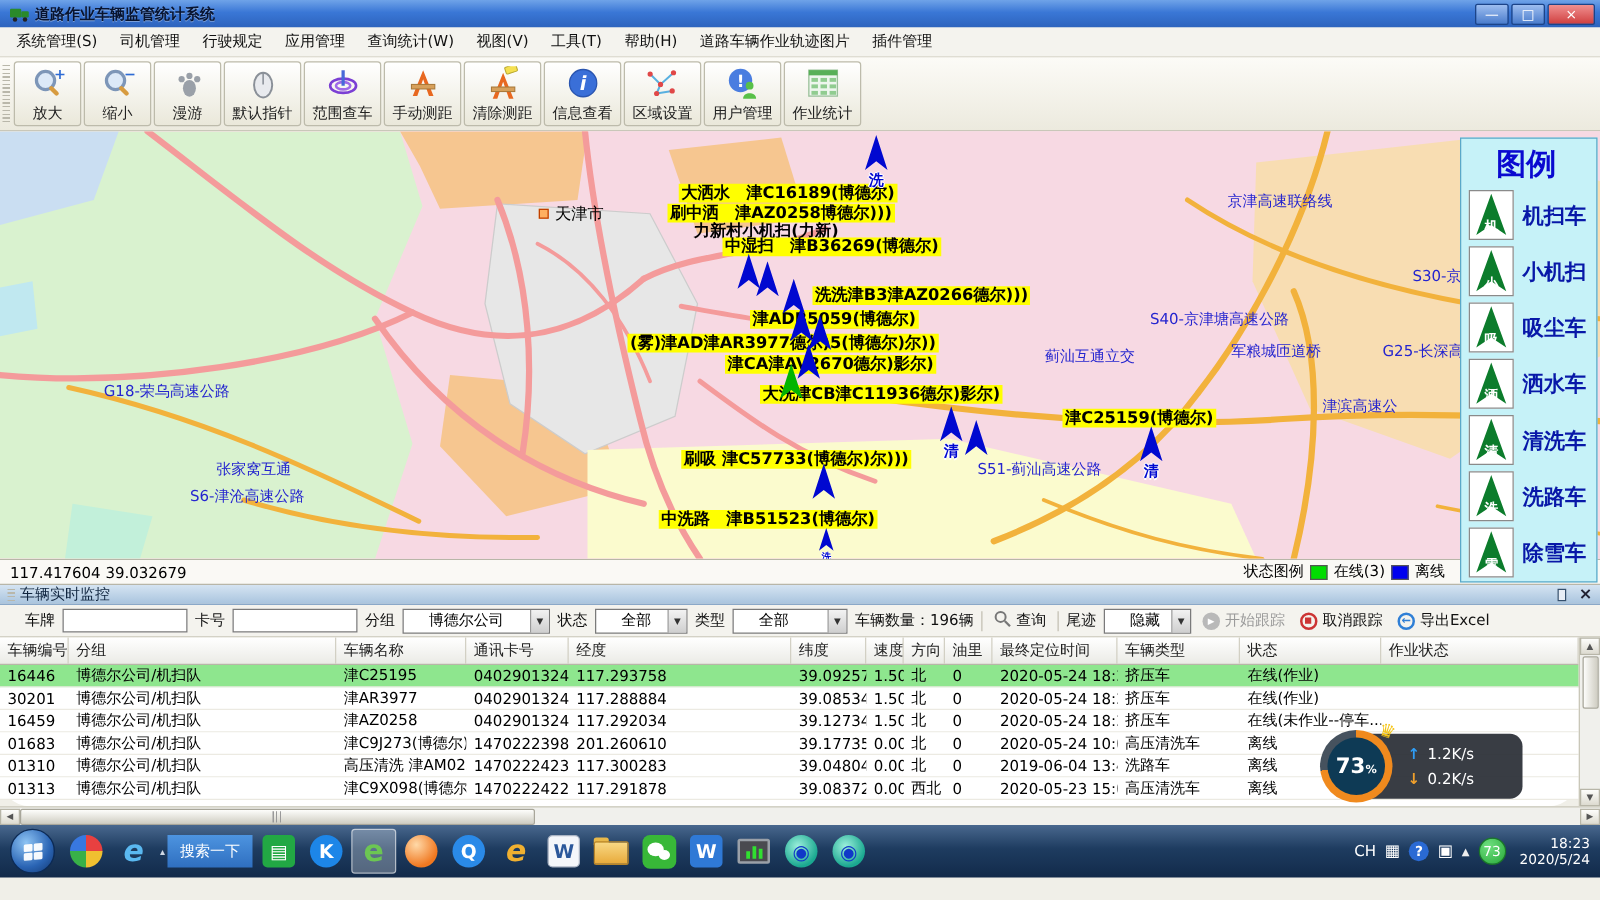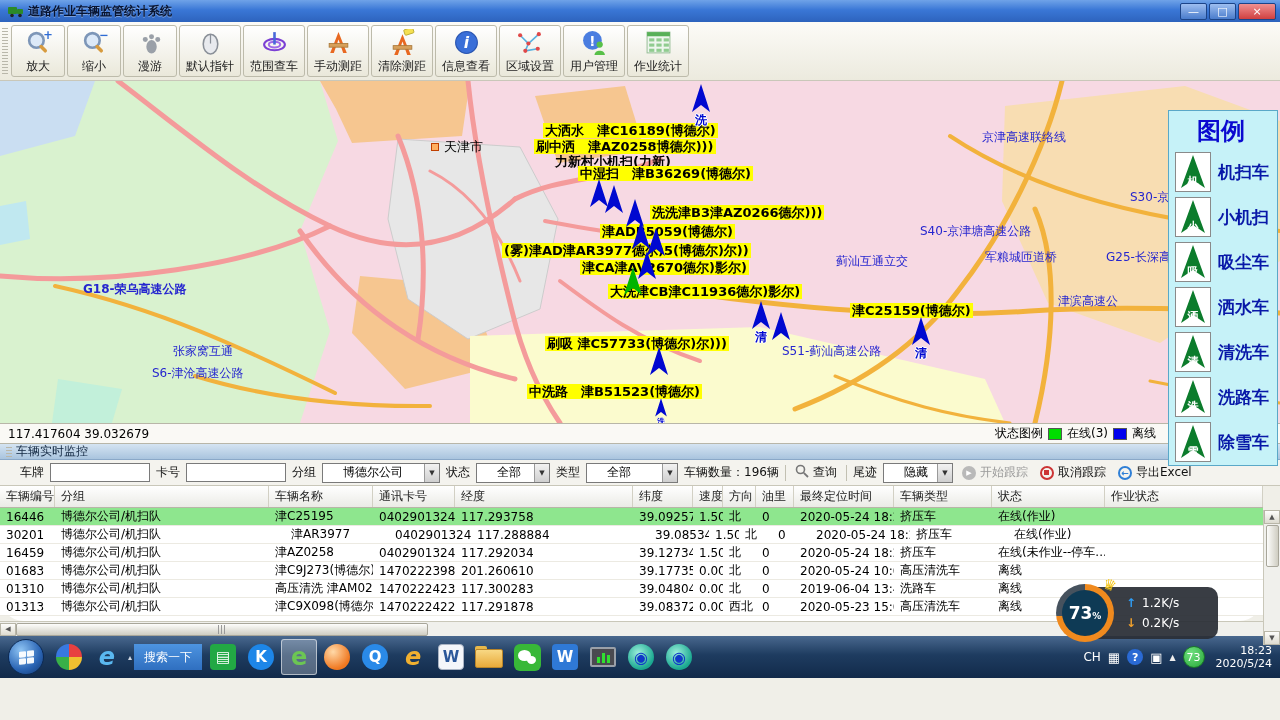--- a/index.html
+++ b/index.html
@@ -194,20 +194,32 @@
         </svg>
     </span>
     <span class="title-text">道路作业车辆监管统计系统</span>
     <span class="win-btns">
       <span class="wbtn">—</span>
       <span class="wbtn">□</span>
       <span class="wbtn close">×</span>
     </span>
   </div>
 
+  <div class="menubar" id="menubar">
+      <span class="menu-item">系统管理(S)</span>
+      <span class="menu-item">司机管理</span>
+      <span class="menu-item">行驶规定</span>
+      <span class="menu-item">应用管理</span>
+      <span class="menu-item">查询统计(W)</span>
+      <span class="menu-item">视图(V)</span>
+      <span class="menu-item">工具(T)</span>
+      <span class="menu-item">帮助(H)</span>
+      <span class="menu-item">道路车辆作业轨迹图片</span>
+      <span class="menu-item">插件管理</span>
+    </div>
 
   <div class="toolbar" id="toolbar">
       <span class="grip"></span>
       <div class="tool-btn">
         <span class="tool-ic">
           <svg viewBox="0 0 26 26">
             <circle cx="11" cy="11" r="7" fill="#dce9f8" stroke="#7d96b8" stroke-width="2.5"></circle>
             <rect x="15.5" y="14.6" width="9" height="3.4" rx="1.6" transform="rotate(45 15.5 14.6)" fill="#d79b3f"></rect>
             <text x="17.5" y="10" font-size="11" font-weight="bold" fill="#2e6bd4">+</text>
           </svg>
@@ -371,21 +383,21 @@
   <span class="road-label" style="left: 982px; top: 48px;">京津高速联络线</span>
       <span class="road-label" style="left: 1130px; top: 108px;">S30-京</span>
       <span class="road-label" style="left: 920px; top: 142px;">S40-京津塘高速公路</span>
       <span class="road-label" style="left: 985px; top: 168px;">军粮城匝道桥</span>
       <span class="road-label" style="left: 1106px; top: 168px;">G25-长深高</span>
       <span class="road-label" style="left: 1234px; top: 204px;">京津塘</span>
       <span class="road-label" style="left: 836px; top: 172px;">蓟汕互通立交</span>
       <span class="road-label" style="left: 1058px; top: 212px;">津滨高速公</span>
       <span class="road-label" style="left: 782px; top: 262px;">S51-蓟汕高速公路</span>
       <span class="road-label" style="left: 1208px; top: 316px;">津塘公路立</span>
-      <span class="road-label" style="left: 83px; top: 200px; font-weight: bold;">G18-荣乌高速公路</span>
+      <span class="road-label" style="left: 83px; top: 200px;">G18-荣乌高速公路</span>
       <span class="road-label" style="left: 173px; top: 262px;">张家窝互通</span>
       <span class="road-label" style="left: 152px; top: 284px;">S6-津沧高速公路</span>
       <span class="veh-label" style="left: 543px; top: 42px;">大洒水　津C16189(博德尔)</span>
       <span class="veh-label" style="left: 534px; top: 58px;">刷中洒　津AZ0258博德尔)))</span>
       <span class="veh-label plain" style="left: 553px; top: 73px;">力新村小机扫(力新)</span>
       <span class="veh-label" style="left: 578px; top: 85px;">中湿扫　津B36269(博德尔)</span>
       <span class="veh-label" style="left: 650px; top: 124px;">洗洗津B3津AZ0266德尔)))</span>
       <span class="veh-label" style="left: 600px; top: 143px;">津ADB5059(博德尔)</span>
       <span class="veh-label" style="left: 502px; top: 162px;">(雾)津AD津AR3977德尔)5(博德尔)尔))</span>
       <span class="veh-label" style="left: 580px; top: 179px;">津CA津AV2670德尔)影尔)</span>
@@ -632,21 +644,21 @@
         <span class="tcell" style="width: 33px;">北</span>
         <span class="tcell" style="width: 38px;">0</span>
         <span class="tcell" style="width: 100px;">2020-05-24 18:22:37</span>
         <span class="tcell" style="width: 98px;">挤压车</span>
         <span class="tcell" style="width: 113px;">在线(作业)</span>
         <span class="tcell" style="width: 158px;"></span>
       </div>
       <div class="trow">
         <span class="tcell" style="width: 55px;">30201</span>
         <span class="tcell" style="width: 214px;">博德尔公司/机扫队</span>
-        <span class="tcell" style="width: 104px; margin-left: 16px;">津AR3977</span>
+        <span class="tcell" style="width: 104px;">津AR3977</span>
         <span class="tcell" style="width: 82px;">040290132417</span>
         <span class="tcell" style="width: 178px;">117.288884</span>
         <span class="tcell" style="width: 60px;">39.085349</span>
         <span class="tcell" style="width: 30px;">1.50</span>
         <span class="tcell" style="width: 33px;">北</span>
         <span class="tcell" style="width: 38px;">0</span>
         <span class="tcell" style="width: 100px;">2020-05-24 18:22:46</span>
         <span class="tcell" style="width: 98px;">挤压车</span>
         <span class="tcell" style="width: 113px;">在线(作业)</span>
         <span class="tcell" style="width: 158px;"></span>

